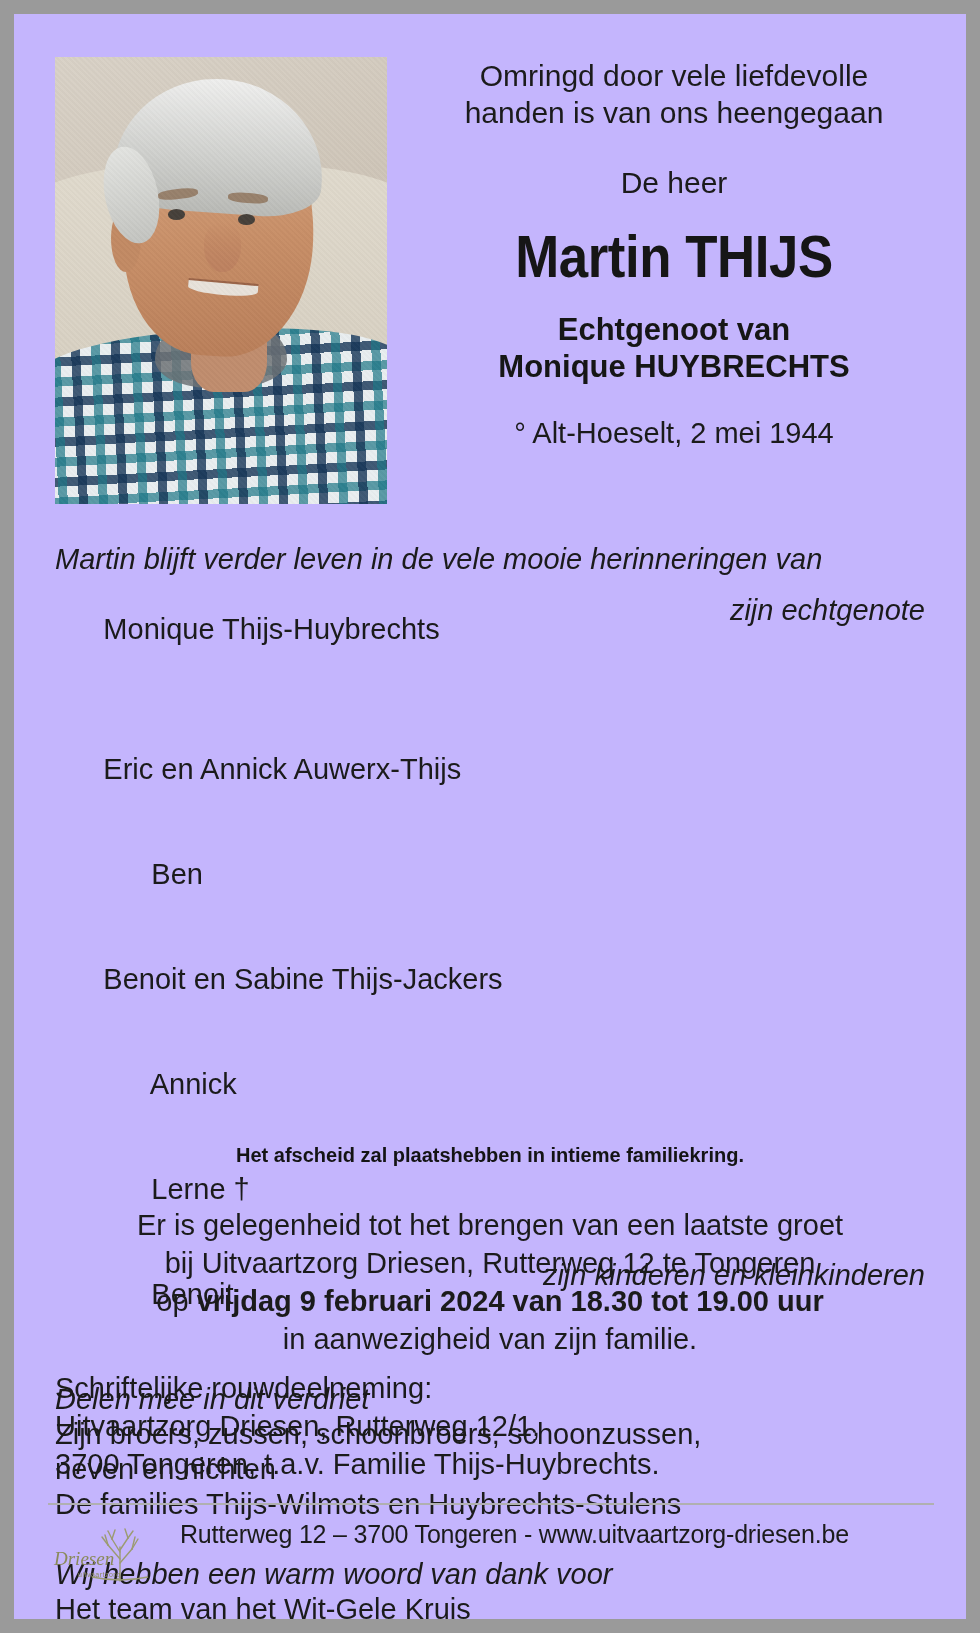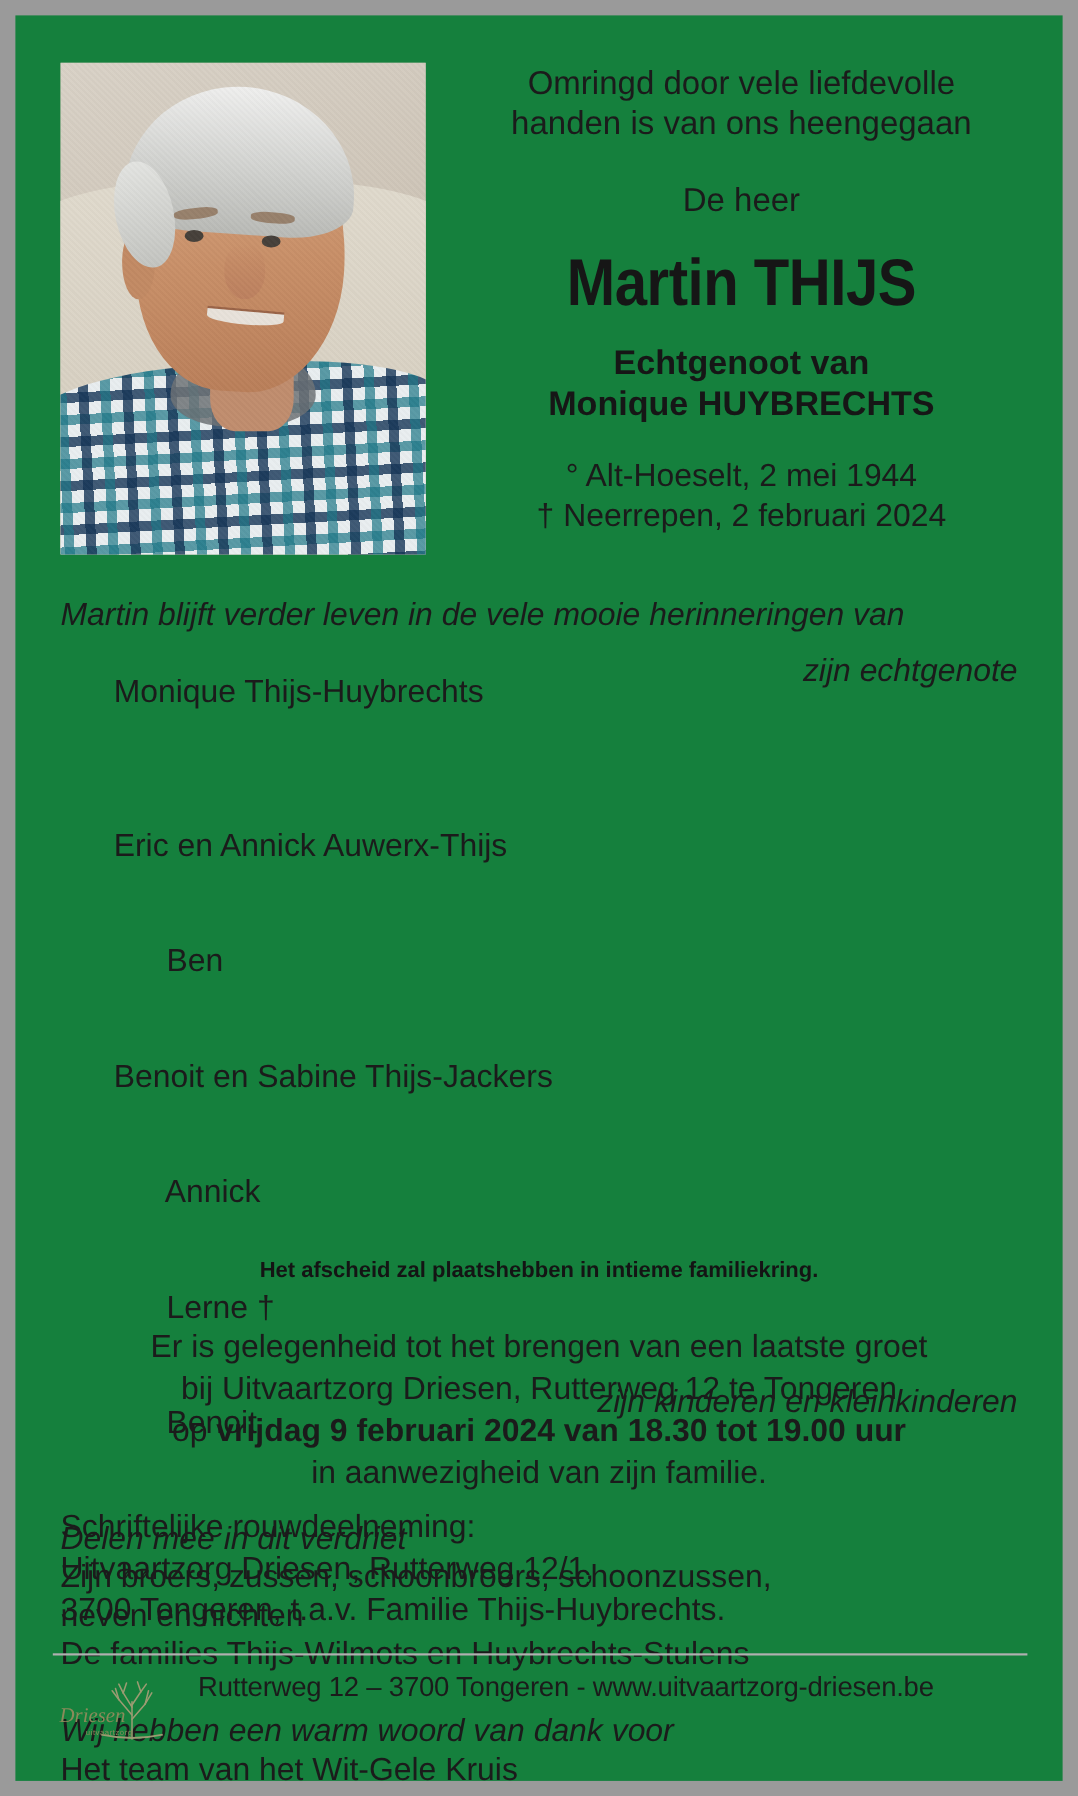--- a/index.html
+++ b/index.html
@@ -13,21 +13,21 @@
     font-family: "Liberation Sans", sans-serif;
     -webkit-font-smoothing: antialiased;
   }
 
   .card {
     position: absolute;
     left: 14px;
     top: 14px;
     width: 952px;
     height: 1605px;
-    background: #15803d;
+    background: #c4b5fd;
     overflow: hidden;
   }
 
   
   .top {
     position: absolute;
     left: 0; top: 0;
     width: 952px;
     height: 470px;
   }
@@ -352,21 +352,20 @@
         <div>handen is van ons heengegaan</div>
       </div>
       <div class="deheer">De heer</div>
       <div class="fullname">Martin THIJS</div>
       <div class="spouse">
         <div>Echtgenoot van</div>
         <div>Monique HUYBRECHTS</div>
       </div>
       <div class="dates">
         <div>° Alt-Hoeselt, 2 mei 1944</div>
-        <div>† Neerrepen, 2 februari 2024</div>
       </div>
     </div>
   </div>
 
   <div class="body-block">
 
     <div class="ln it">Martin blijft verder leven in de vele mooie herinneringen van</div>
 
     <div class="ln">
       <span>Monique Thijs-Huybrechts</span>

